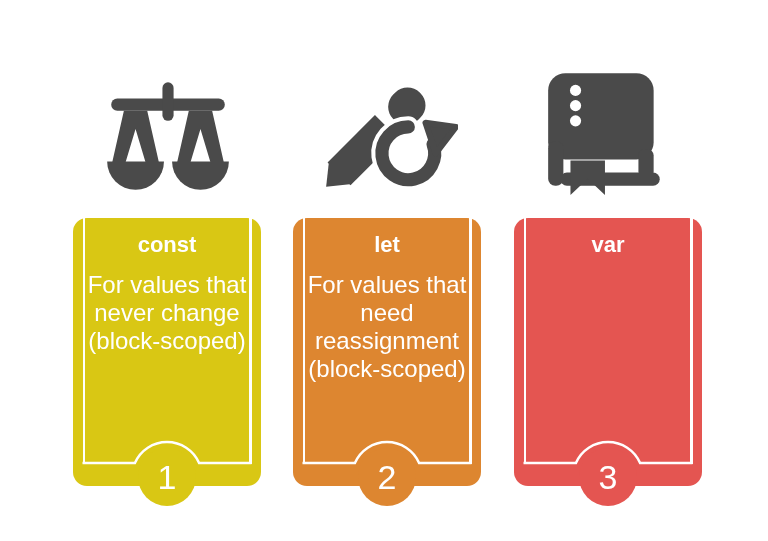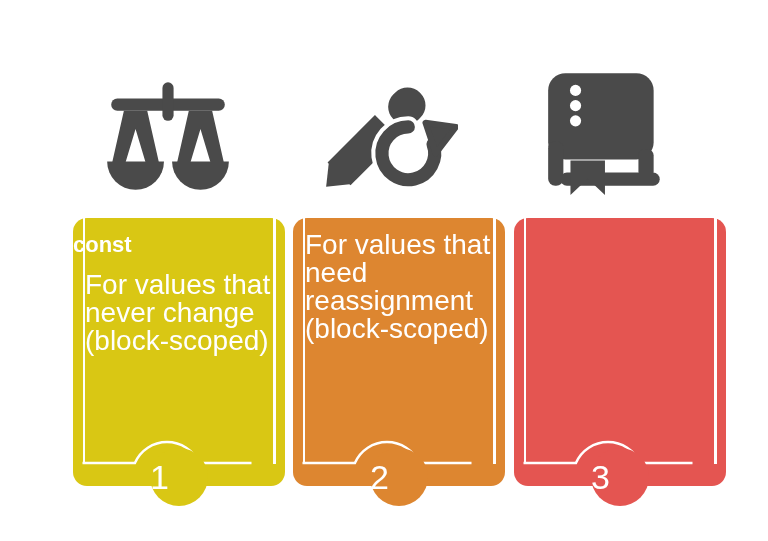--- a/index.html
+++ b/index.html
@@ -10,31 +10,31 @@
   }
   .column{position:absolute;top:0;width:188px;height:541px;}
   .icon{position:absolute;top:60px;left:50%;transform:translateX(-50%);width:142px;height:142px;}
   .ink{fill:var(--icon,#4a4a4a);}
   .ink-stroke{fill:none;stroke:var(--icon,#4a4a4a);stroke-linecap:round;}
   .ink-line{fill:var(--icon,#4a4a4a);stroke:var(--icon,#4a4a4a);stroke-linejoin:round;}
   .paper{fill:var(--bg,#ffffff);}
   .halo{fill:none;stroke:var(--bg,#ffffff);stroke-linecap:round;}
   .halo-fill{fill:var(--bg,#ffffff);stroke:var(--bg,#ffffff);stroke-linejoin:round;}
   .card{
-    position:absolute;top:218px;left:0;width:212px;height:268px;
+    position:absolute;top:218px;left:0;width:188px;height:268px;
     border-radius:14px;background:var(--card-color,#ccc);
-    color:var(--card-text,#ffffff);
+    color:var(--card-text,#ffffff);text-align:center;
   }
   .card-side{position:absolute;top:0;bottom:22px;width:2.5px;background:var(--card-text,#ffffff);}
   .card-side.left{left:9.5px;}
   .card-side.right{right:9.5px;}
   .notch{position:absolute;bottom:0;left:0;width:188px;height:60px;}
   .notch path{fill:none;stroke:var(--card-text,#ffffff);stroke-width:2.5;}
   .card-title{padding-top:14px;font-size:22px;font-weight:bold;line-height:26px;}
-  .card-body{margin-top:13px;padding:0 12px;font-size:28px;line-height:28px;white-space:pre-line;}
+  .card-body{margin-top:13px;padding:0 12px;font-size:24px;line-height:28px;white-space:pre-line;}
   .badge{
     position:absolute;bottom:-20px;left:50%;transform:translateX(-50%);
     width:58px;height:58px;border-radius:50%;
     background:var(--card-color,#ccc);
     font-size:34px;line-height:58px;color:var(--card-text,#ffffff);
   }
 </style>
 </head>
 <body>
 
@@ -74,20 +74,21 @@
       <polygon class="halo-fill" stroke-width="12" points="108,62 138,66 118,92"></polygon>
       <path class="ink-stroke" stroke-width="13" d="M 91 66 A 26 26 0 1 0 115.4 83.1"></path>
       <polygon class="ink-line" stroke-width="6" points="108,62 138,66 118,92"></polygon>
     </svg>
     <div class="card" style="--card-color: #dd8630;">
       <div class="card-side left"></div>
       <div class="card-side right"></div>
       <svg class="notch" viewBox="0 0 188 60" aria-hidden="true">
         <path d="M 9.5 37 H 61.9 A 35 35 0 0 1 126.1 37 H 178.5"></path>
       </svg>
+      <div class="card-title">let</div>
       <div class="card-body">For values that
 need
 reassignment
 (block-scoped)</div>
       <div class="badge">2</div>
     </div>
   </div>
 
   <div class="column" style="left:514px">
     <svg class="icon" viewBox="0 0 140 140" aria-hidden="true">
@@ -99,17 +100,18 @@
       <circle class="paper" cx="38" cy="45" r="5.5"></circle>
       <circle class="paper" cx="38" cy="60" r="5.5"></circle>
       <polygon class="ink" points="33,99 67,99 67,133 50,117 33,133"></polygon>
     </svg>
     <div class="card" style="--card-color: #e45551;">
       <div class="card-side left"></div>
       <div class="card-side right"></div>
       <svg class="notch" viewBox="0 0 188 60" aria-hidden="true">
         <path d="M 9.5 37 H 61.9 A 35 35 0 0 1 126.1 37 H 178.5"></path>
       </svg>
+      <div class="card-title">var</div>
       <div class="badge">3</div>
     </div>
   </div>
 
 </div>
 
 </body></html>

